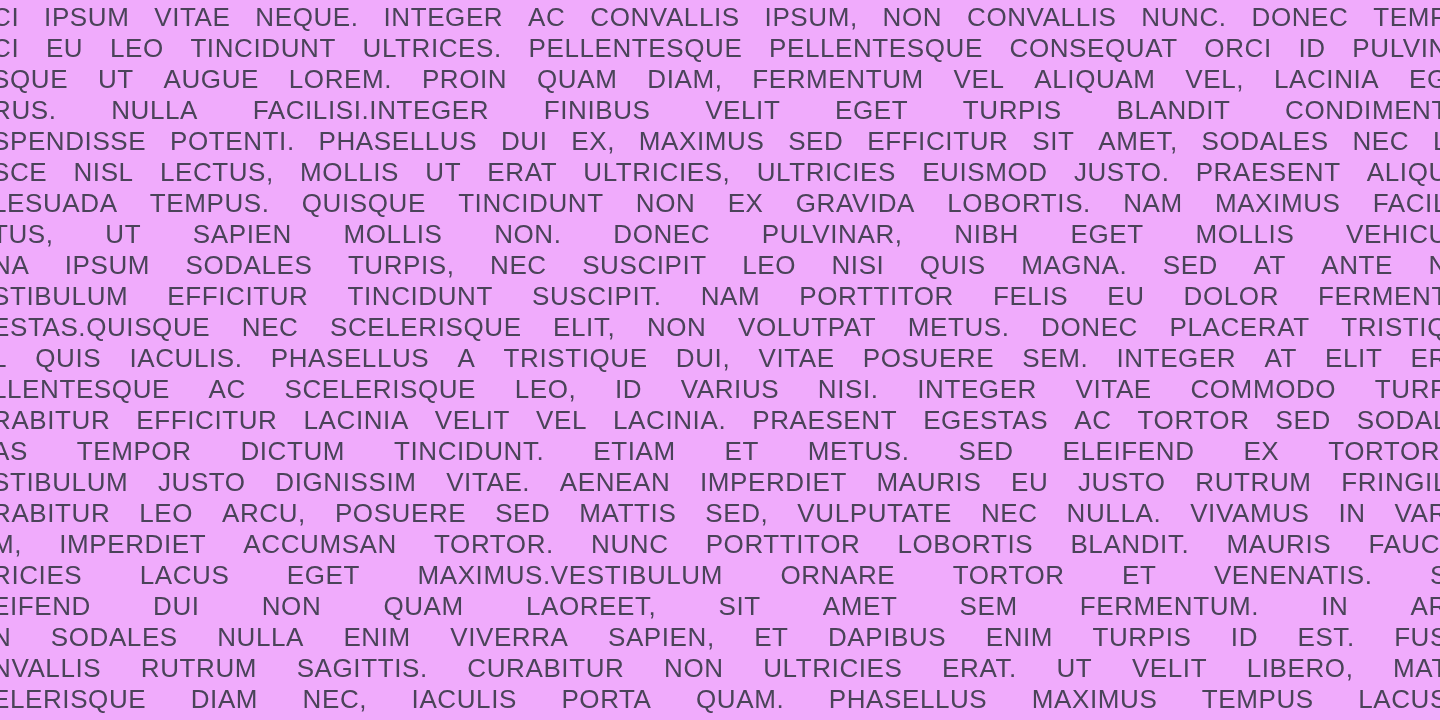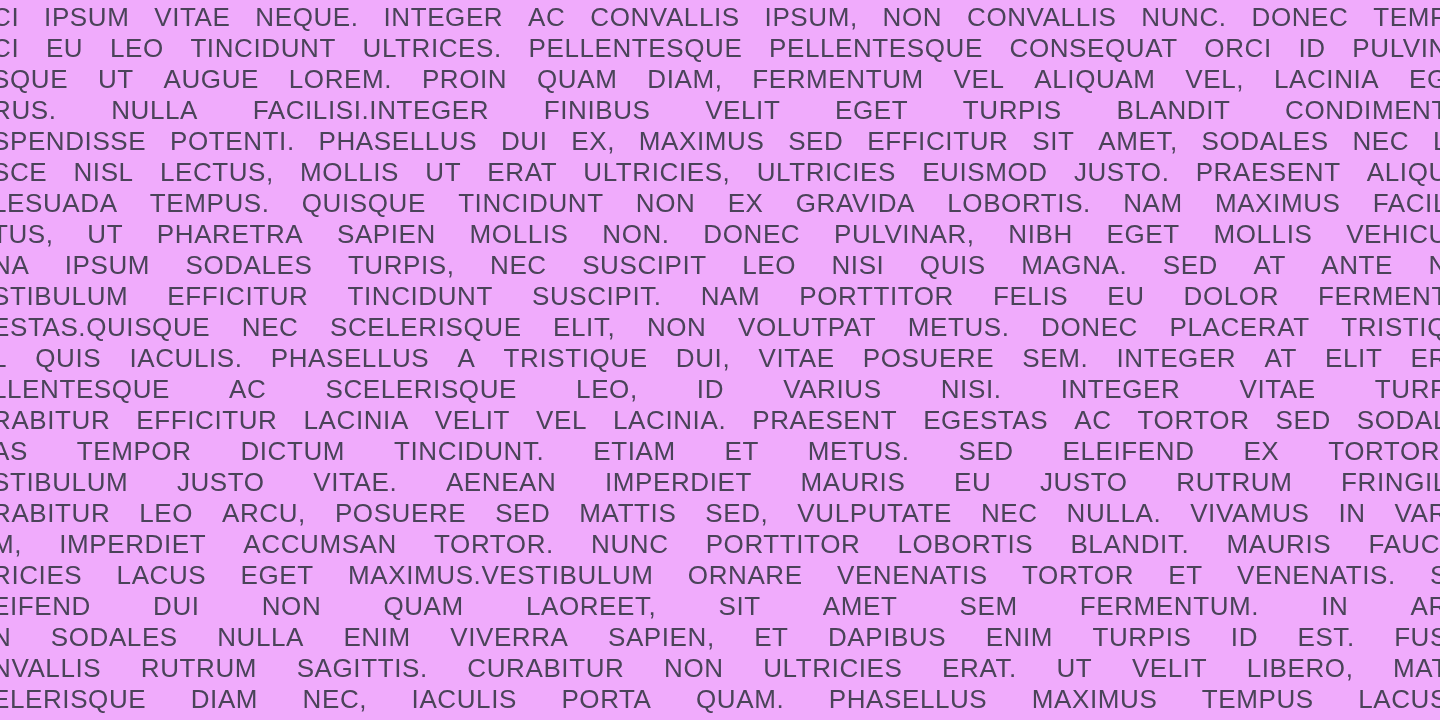--- a/index.html
+++ b/index.html
@@ -141,21 +141,20 @@
         <span class="word">EX</span>
         <span class="word">GRAVIDA</span>
         <span class="word">LOBORTIS.</span>
         <span class="word">NAM</span>
         <span class="word">MAXIMUS</span>
         <span class="word">FACIL</span>
       </div>
       <div class="text-line">
         <span class="word">TUS,</span>
         <span class="word">UT</span>
-        <span class="word">PHARETRA</span>
         <span class="word">SAPIEN</span>
         <span class="word">MOLLIS</span>
         <span class="word">NON.</span>
         <span class="word">DONEC</span>
         <span class="word">PULVINAR,</span>
         <span class="word">NIBH</span>
         <span class="word">EGET</span>
         <span class="word">MOLLIS</span>
         <span class="word">VEHICU</span>
       </div>
@@ -218,20 +217,21 @@
       <div class="text-line">
         <span class="word">LLENTESQUE</span>
         <span class="word">AC</span>
         <span class="word">SCELERISQUE</span>
         <span class="word">LEO,</span>
         <span class="word">ID</span>
         <span class="word">VARIUS</span>
         <span class="word">NISI.</span>
         <span class="word">INTEGER</span>
         <span class="word">VITAE</span>
+        <span class="word">COMMODO</span>
         <span class="word">TURP</span>
       </div>
       <div class="text-line">
         <span class="word">RABITUR</span>
         <span class="word">EFFICITUR</span>
         <span class="word">LACINIA</span>
         <span class="word">VELIT</span>
         <span class="word">VEL</span>
         <span class="word">LACINIA.</span>
         <span class="word">PRAESENT</span>
@@ -250,20 +250,21 @@
         <span class="word">ET</span>
         <span class="word">METUS.</span>
         <span class="word">SED</span>
         <span class="word">ELEIFEND</span>
         <span class="word">EX</span>
         <span class="word">TORTOR,</span>
       </div>
       <div class="text-line">
         <span class="word">STIBULUM</span>
         <span class="word">JUSTO</span>
+        <span class="word">DIGNISSIM</span>
         <span class="word">VITAE.</span>
         <span class="word">AENEAN</span>
         <span class="word">IMPERDIET</span>
         <span class="word">MAURIS</span>
         <span class="word">EU</span>
         <span class="word">JUSTO</span>
         <span class="word">RUTRUM</span>
         <span class="word">FRINGIL</span>
       </div>
       <div class="text-line">
@@ -292,21 +293,20 @@
         <span class="word">BLANDIT.</span>
         <span class="word">MAURIS</span>
         <span class="word">FAUCI</span>
       </div>
       <div class="text-line">
         <span class="word">RICIES</span>
         <span class="word">LACUS</span>
         <span class="word">EGET</span>
         <span class="word">MAXIMUS.VESTIBULUM</span>
         <span class="word">ORNARE</span>
-        <span class="word">VENENATIS</span>
         <span class="word">TORTOR</span>
         <span class="word">ET</span>
         <span class="word">VENENATIS.</span>
         <span class="word">S</span>
       </div>
       <div class="text-line">
         <span class="word">EIFEND</span>
         <span class="word">DUI</span>
         <span class="word">NON</span>
         <span class="word">QUAM</span>

